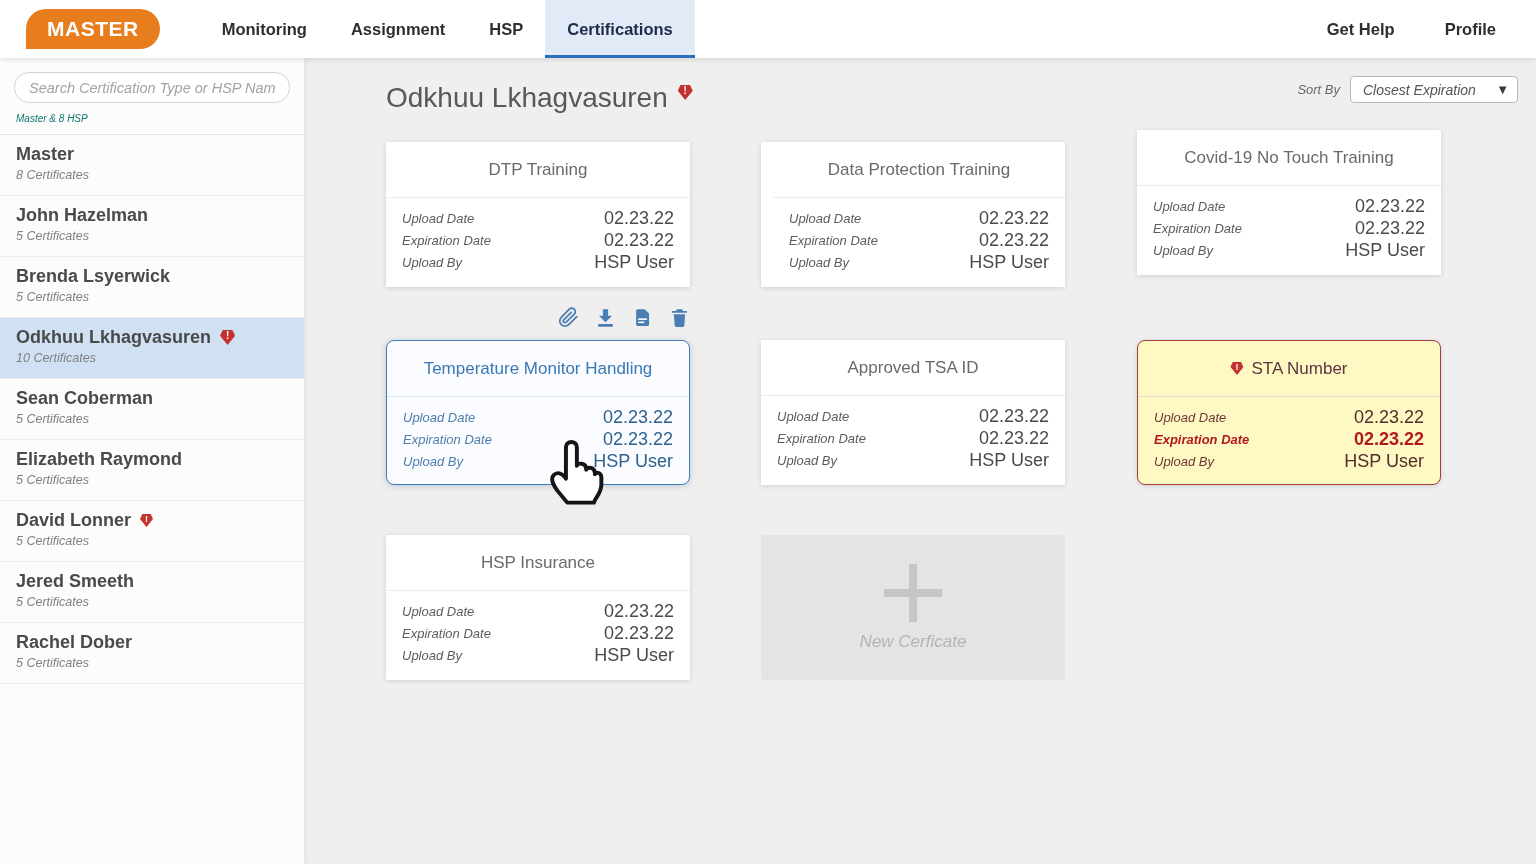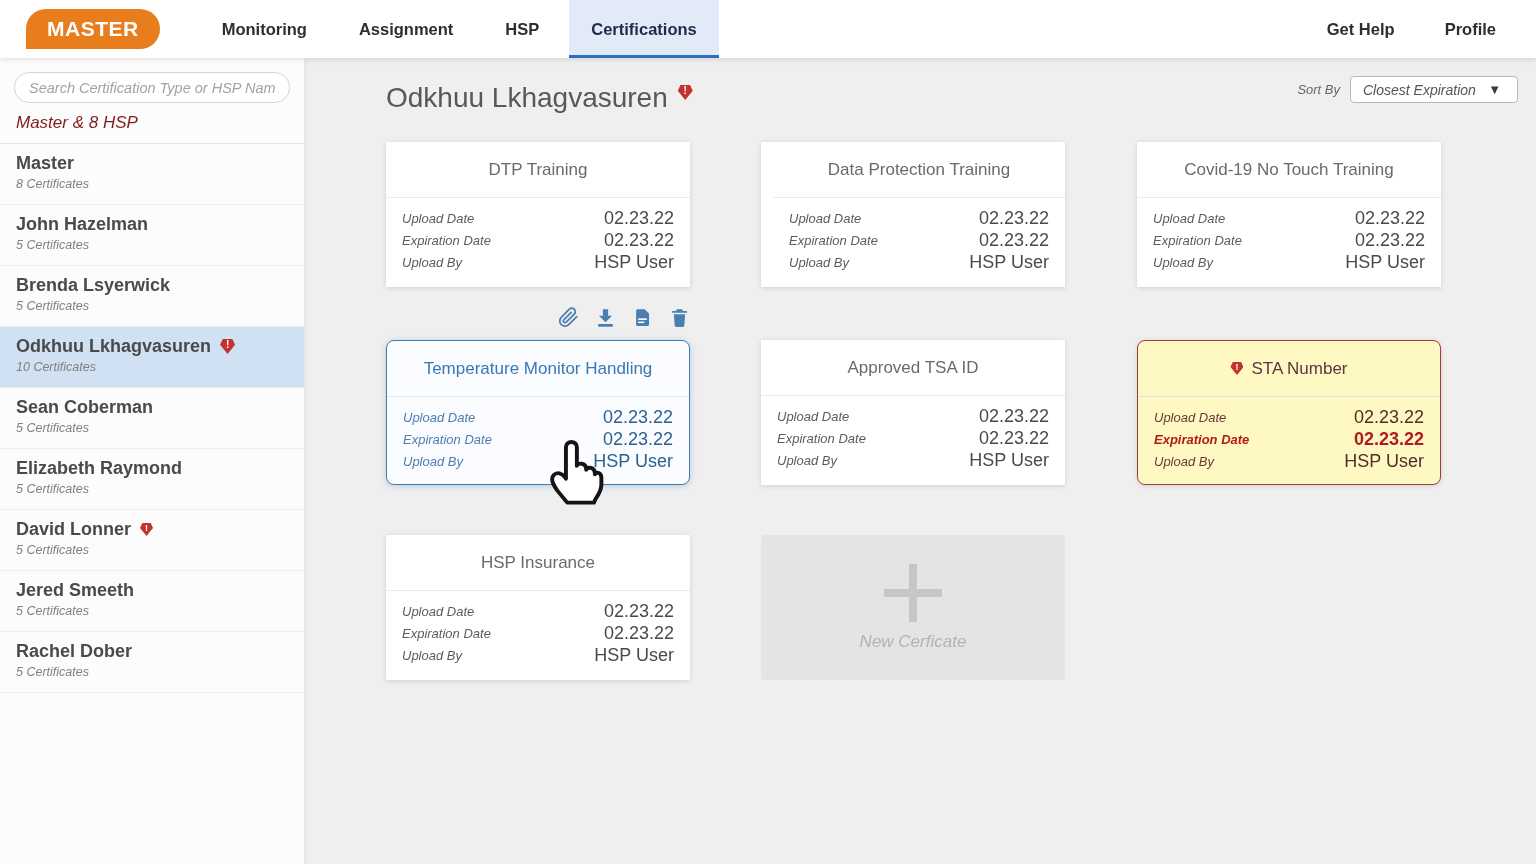--- a/index.html
+++ b/index.html
@@ -4,36 +4,36 @@
 <style>
   * { margin:0; padding:0; box-sizing:border-box; }
   html,body { width:1536px; height:864px; font-family:"Liberation Sans", sans-serif; overflow:hidden; background:#fff; }
   .app { position:relative; width:1536px; height:864px; background:#efeff0; }
 
   
   .topnav { position:absolute; top:0; left:0; width:100%; height:58px; background:#ffffff;
             box-shadow:0 2px 5px rgba(0,0,0,0.10); display:flex; align-items:center; z-index:30; }
   .logo { margin-left:26px; background:#e87d1e; color:#fff; font-weight:bold; font-size:21px;
           padding:8px 21px; border-radius:20px 20px 20px 0; letter-spacing:0.5px; }
-  .nav-items { display:flex; margin-left:40px; height:100%; align-items:stretch;gap:8px; }
+  .nav-items { display:flex; margin-left:40px; height:100%; align-items:stretch; }
   .nav-item { padding:0 22px; font-size:16.5px; font-weight:600; color:#2e2e2e;
               display:flex; align-items:center; cursor:pointer; }
   .nav-item.active { background:#e2eaf8; border-bottom:3px solid #2a6fc0; color:#1c2b4a; padding-top:3px; }
   .nav-right { margin-left:auto; display:flex; gap:50px; margin-right:40px; }
   .nav-right .nav-item { padding:0; }
 
   
   .sidebar { position:absolute; top:58px; left:0; width:304px; bottom:0; background:#fcfcfd;
              box-shadow:2px 0 5px rgba(0,0,0,0.05); z-index:20; }
   .search-wrap { padding:14px 14px 6px; }
   .search-input { width:100%; height:31px; border:1px solid #d4d4d4; border-radius:15px;
                   padding:0 14px; font-size:14.5px; color:#444; background:#fff;
                   font-family:"Liberation Sans", sans-serif; outline:none; }
   .search-input::placeholder { font-style:italic; color:#a3a3a3; }
-  .side-summary { font-style:italic; color:#7f1d1d; font-size:17px; padding:4px 16px 10px; }
+  .side-summary { font-style:italic; color:#0f766e; font-size:10px; padding:4px 16px 10px; }
   .side-list { border-top:1px solid #e5e5e5; }
   .side-item { padding:9px 16px 10px; border-bottom:1px solid #ededed; cursor:pointer; height:61px; }
   .side-item.selected { background:#cfe1f2; }
   .side-name { font-size:18px; font-weight:bold; color:#4a4a4a; display:flex; align-items:center; gap:9px; }
   .side-count { font-size:12.5px; font-style:italic; color:#808080; margin-top:3px; }
 
   
   .alert-badge { display:inline-flex; width:15px; height:15px; background:#c4312e; flex:0 0 15px;
                  clip-path:polygon(50% 100%, 0 38%, 18% 0, 82% 0, 100% 38%);
                  color:#fff; font-weight:bold; align-items:flex-start; justify-content:center; }
@@ -44,21 +44,21 @@
   
   .main { position:absolute; left:304px; top:58px; right:0; bottom:0; background:#efeff0; }
   .page-title { position:absolute; left:82px; top:24px; font-size:28px; color:#58585a;
                 display:flex; gap:10px; align-items:flex-start; }
   .page-title .alert-badge { margin-top:3px; }
 
   .sort { position:absolute; top:18px; right:18px; display:flex; align-items:center; gap:10px; }
   .sort-label { font-style:italic; font-size:13px; color:#666; }
   .sort-select { width:168px; height:27px; background:#fff; border:1px solid #b9b9b9; border-radius:4px;
                  display:flex; align-items:center; justify-content:space-between;
-                 padding:0 16px 0 12px; font-style:italic; font-size:14px; color:#555; cursor:pointer; }
+                 padding:0 8px 0 12px; font-style:italic; font-size:14px; color:#555; cursor:pointer; }
   .sort-caret { color:#3a3a3a; font-size:13px; font-style:normal; }
 
   
   .card { position:absolute; width:304px; height:145px; background:#fff; border-radius:0;
           box-shadow:0 1px 5px rgba(0,0,0,0.13); cursor:pointer; }
   .card-title { height:56px; display:flex; align-items:center; justify-content:center;
                 font-size:17px; color:#6a6a6a; border-bottom:1px solid #ececec; gap:8px; }
   .card-body { padding:9px 16px; }
   .crow { display:flex; justify-content:space-between; align-items:center; height:22px; }
   .crow .lbl { font-style:italic; font-size:13px; color:#5c5c5c; }
@@ -229,21 +229,21 @@
             <span class="lbl">Expiration Date</span>
             <span class="val">02.23.22</span>
           </div>
         <div class="crow">
             <span class="lbl">Upload By</span>
             <span class="val">HSP User</span>
           </div>
       </div>
     </div>
 
-    <div class="card" style="left:833px; top:84px;text-align:right;">
+    <div class="card" style="left:833px; top:72px;text-align:right;">
       <div class="card-title">Covid-19 No Touch Training</div>
       <div class="card-body">
         <div class="crow">
             <span class="lbl">Upload Date</span>
             <span class="val">02.23.22</span>
           </div>
         <div class="crow">
             <span class="lbl">Expiration Date</span>
             <span class="val">02.23.22</span>
           </div>

